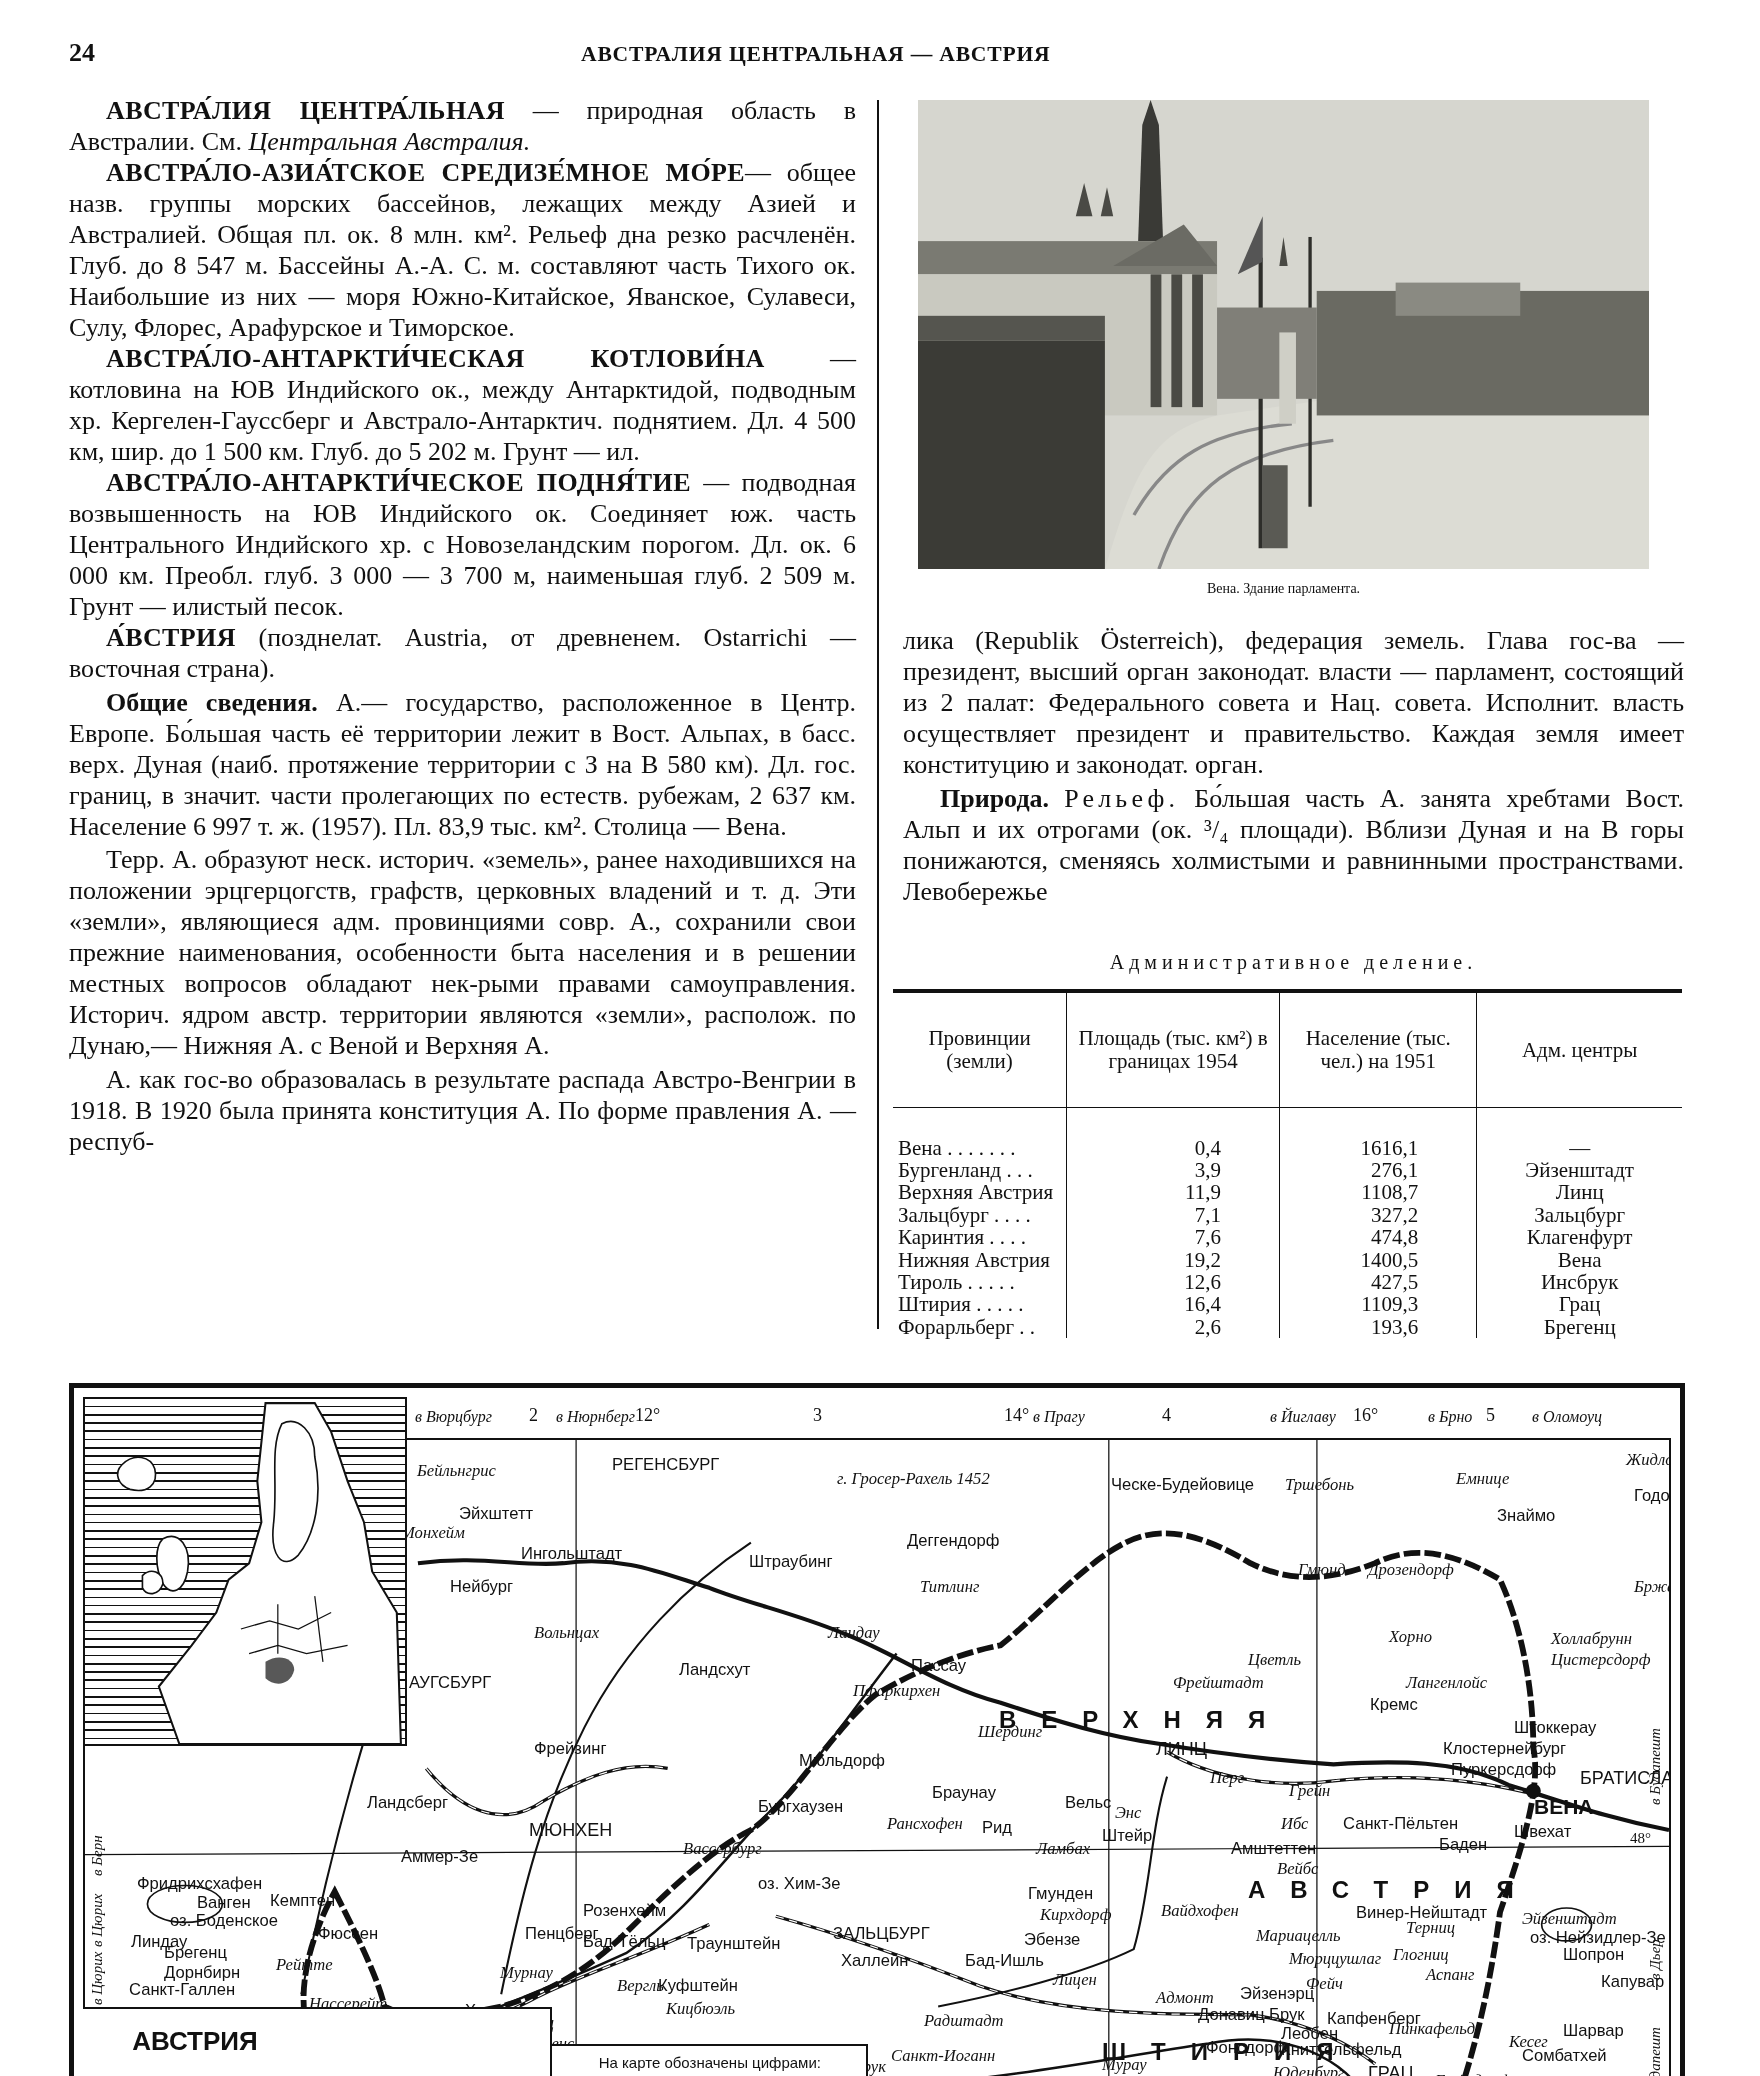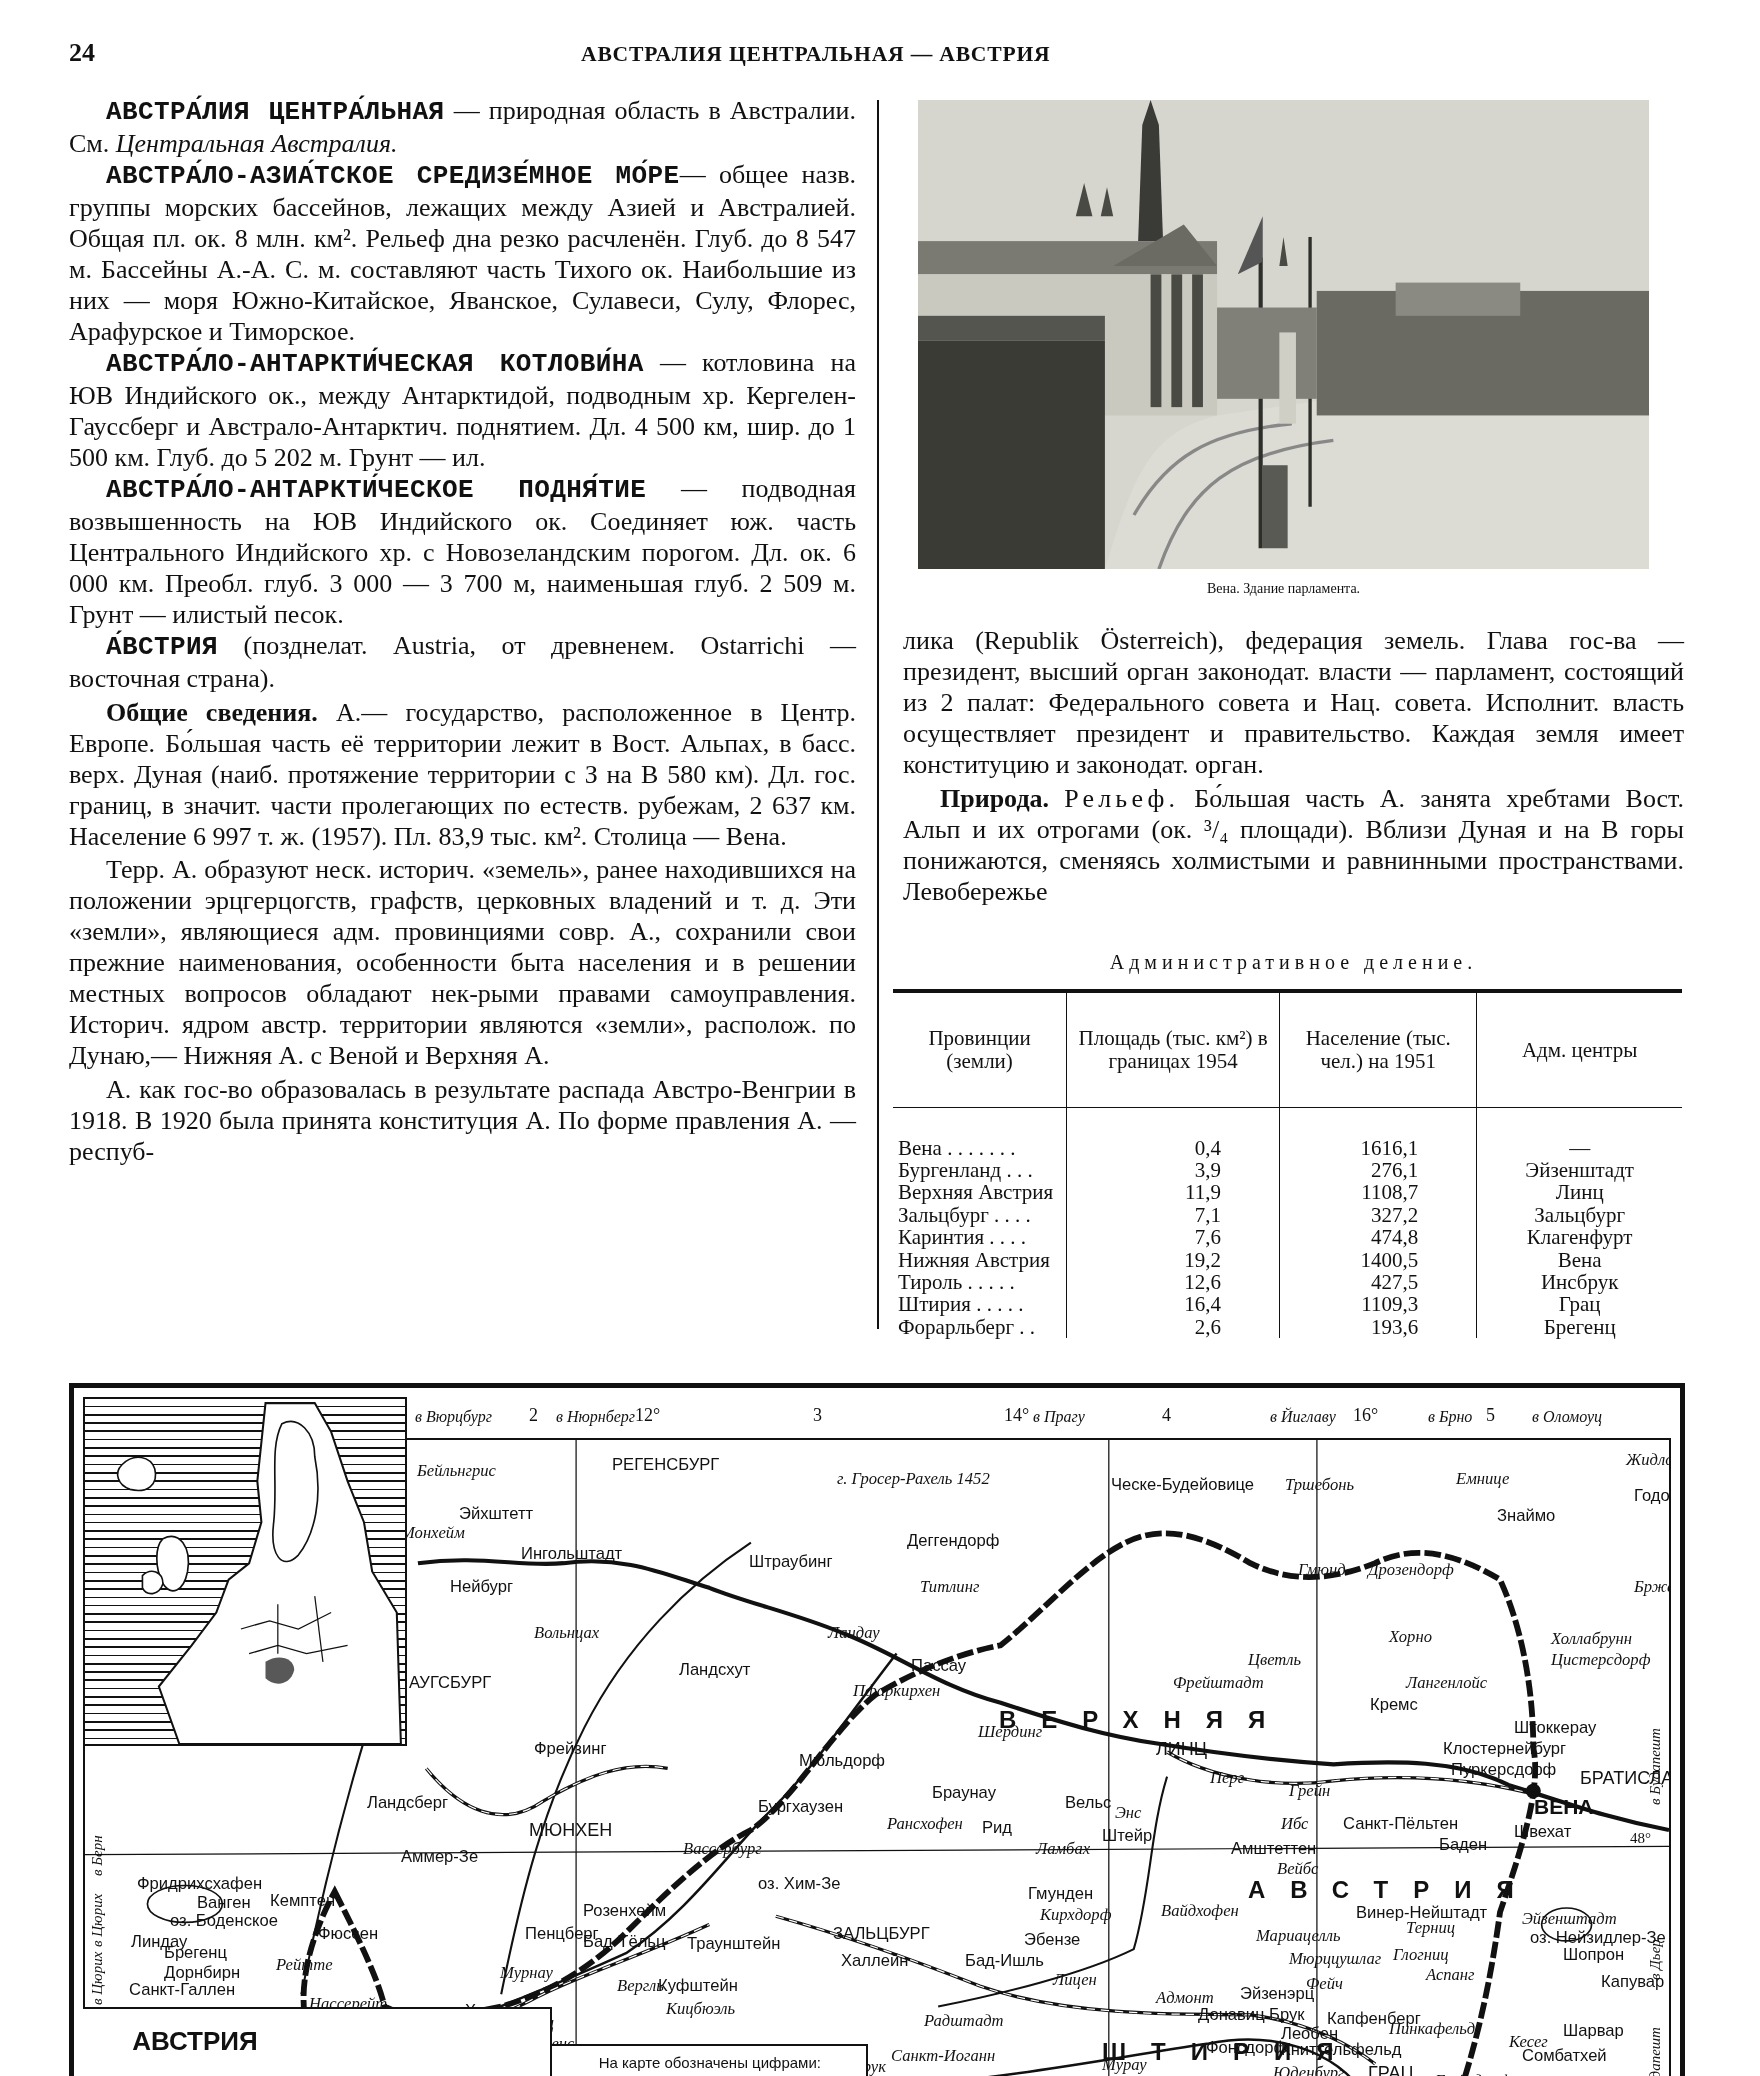--- a/index.html
+++ b/index.html
@@ -7,21 +7,21 @@
   body { position: relative; font-family: "Liberation Serif", "DejaVu Serif", serif; color: #111; }
 
   .page-num { position: absolute; left: 69px; top: 38px; font-size: 26px; font-weight: bold; }
   .running-head { position: absolute; left: 581px; top: 42px; font-size: 21.6px; font-weight: bold; letter-spacing: 0.8px; }
 
   .col { position: absolute; font-size: 26px; line-height: 31px; text-align: justify; }
   .col-left { left: 69px; top: 95px; width: 787px; }
   .col-right { left: 903px; width: 781px; }
   .col-divider { position: absolute; left: 877px; top: 100px; width: 1.7px; height: 1229px; background: #111; }
   .para { text-indent: 37px; }
-  .term { font-weight: bold; letter-spacing: 0.4px; font-family: Liberation Mono, monospace; }
+  .term { font-weight: bold; letter-spacing: 0.4px; }
   .ital { font-style: italic; }
   .bold { font-weight: bold; }
   .spaced { letter-spacing: 4.2px; }
 
   .photo { position: absolute; left: 918px; top: 100px; width: 731px; height: 469px;
            background: linear-gradient(180deg, #d9d9d2 0%, #cfcfc6 40%, #9a9a92 60%, #c8c8bf 100%);
            overflow: hidden; }
   .photo svg { width: 100%; height: 100%; }
   .photo-caption { position: absolute; left: 918px; width: 731px; top: 581px; text-align: center; font-size: 14px; }
 

